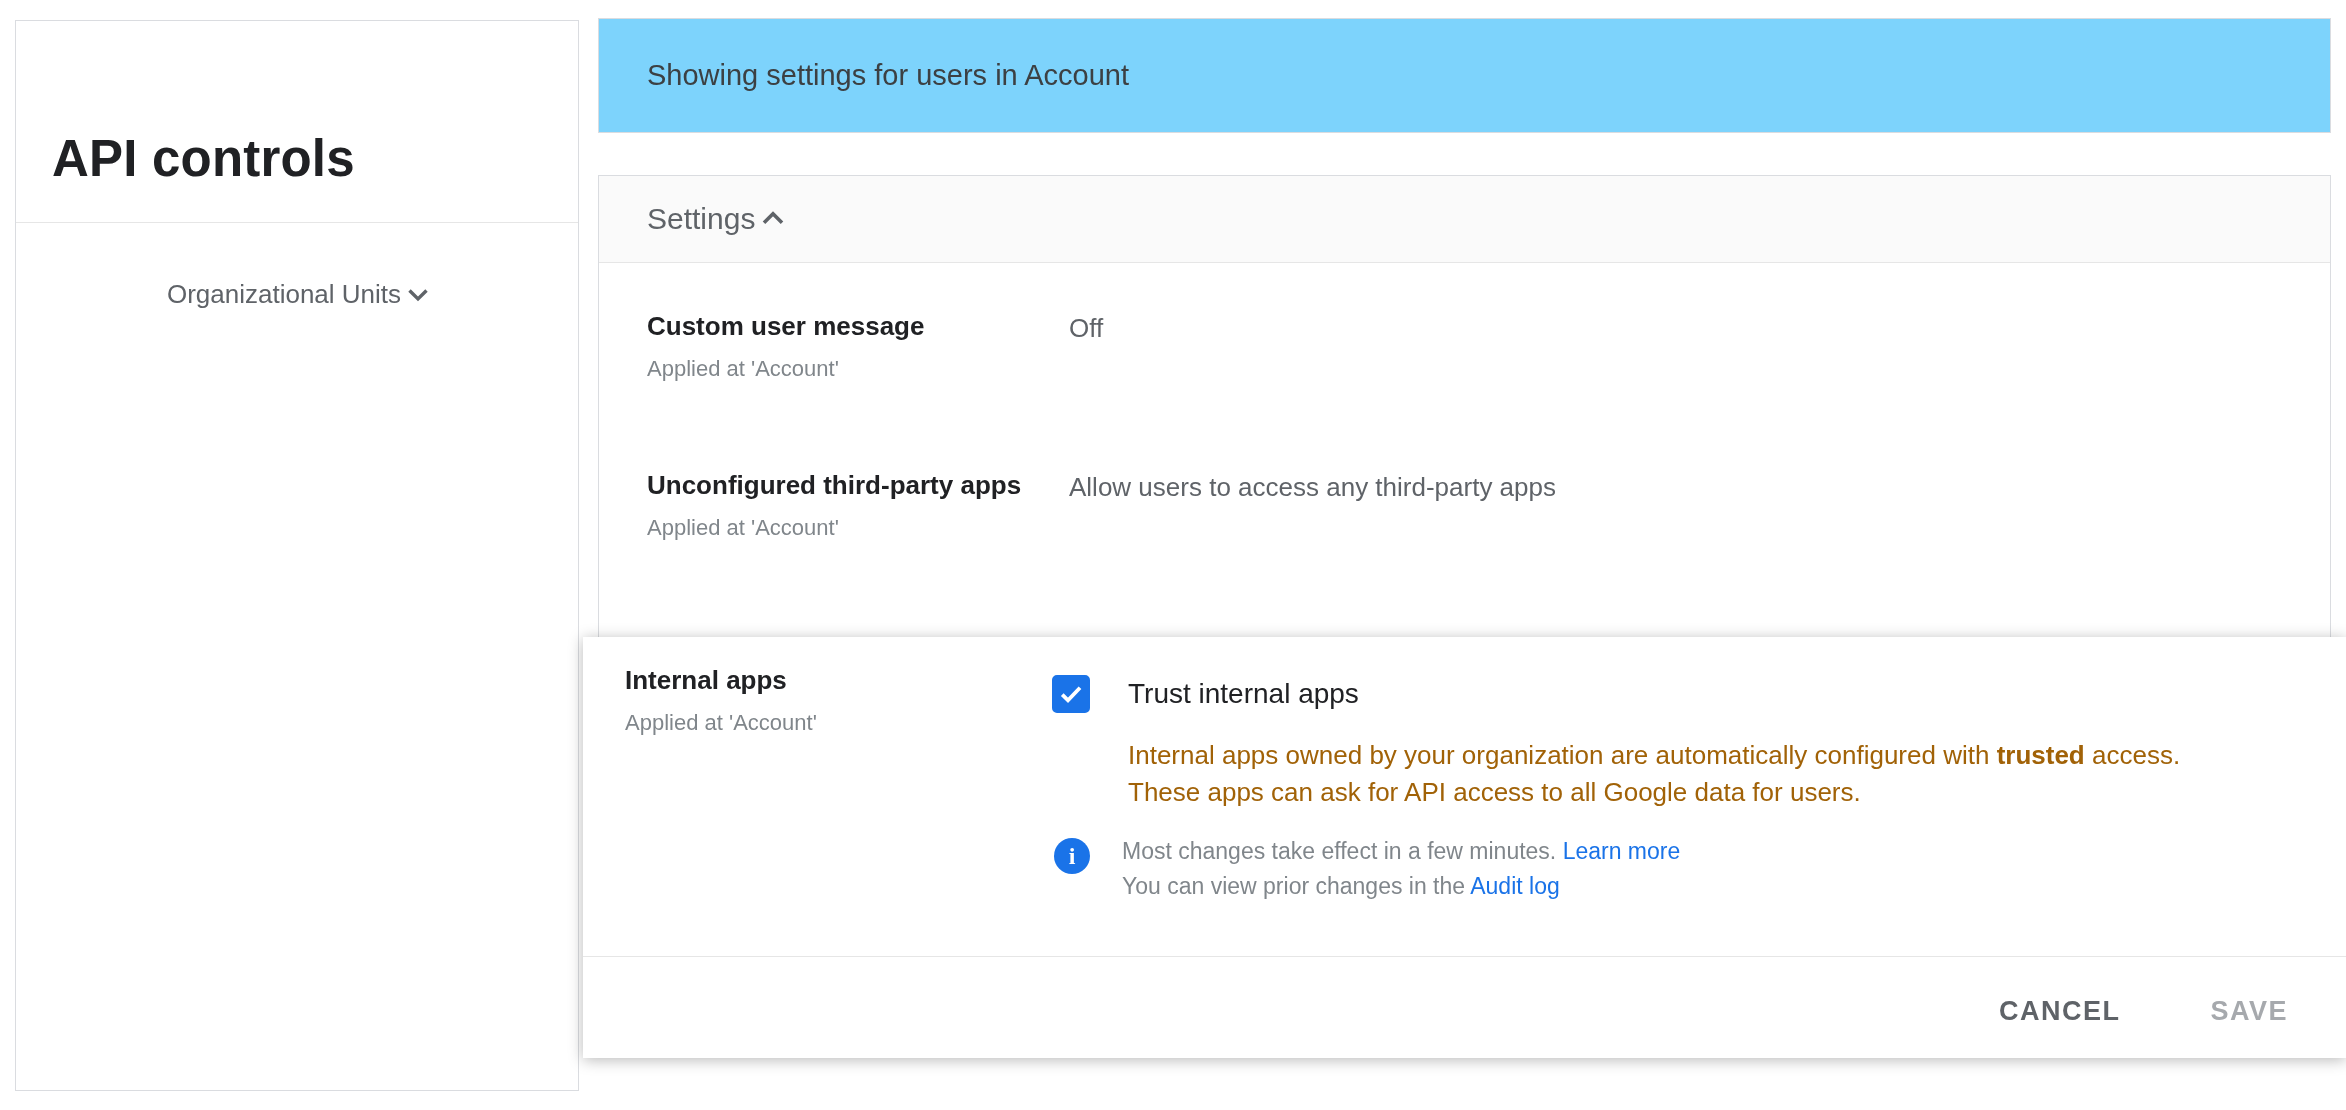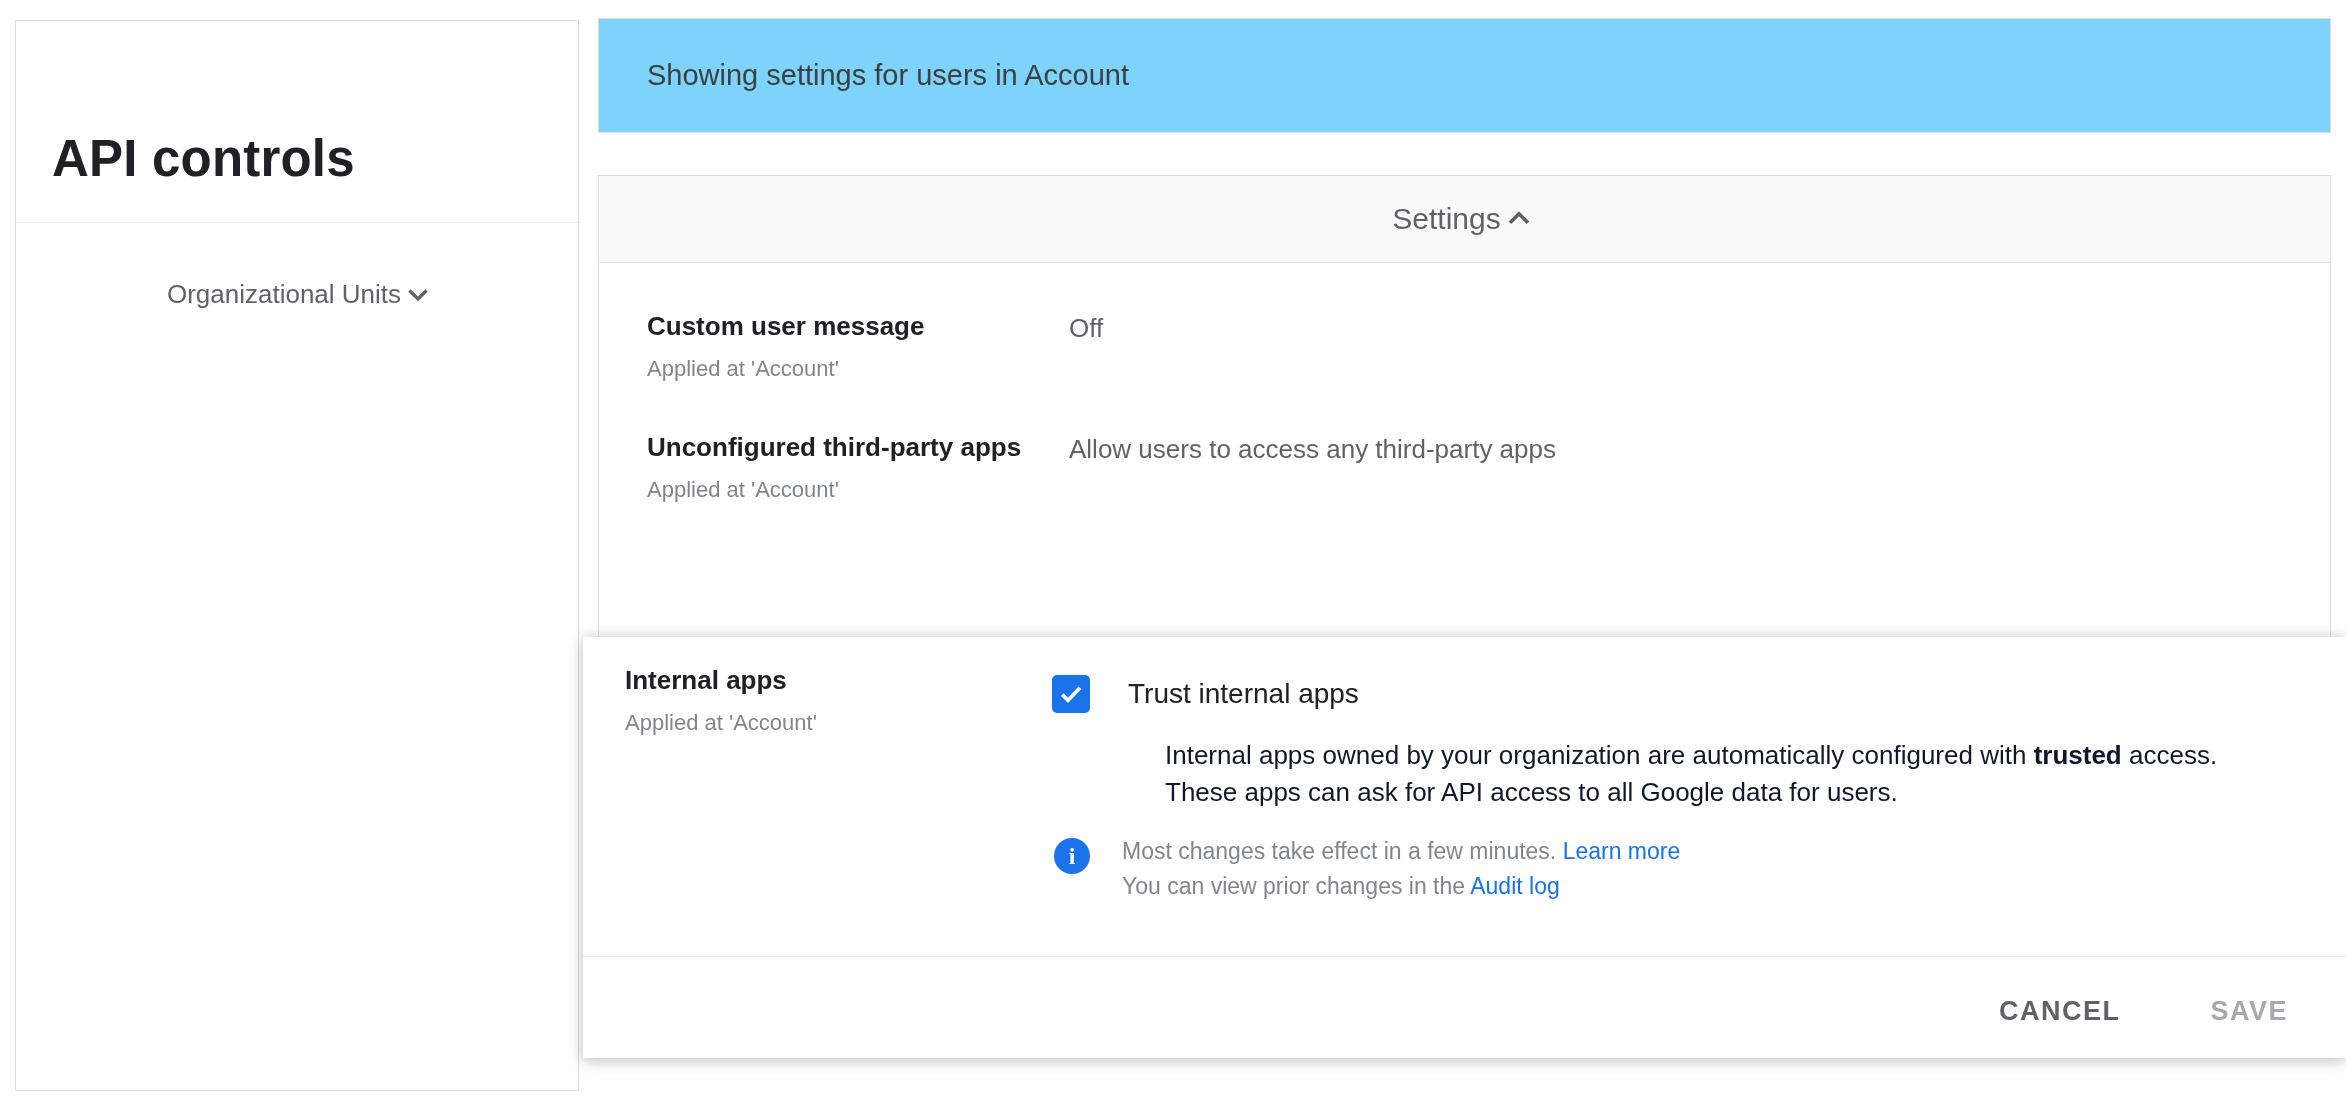--- a/index.html
+++ b/index.html
@@ -34,25 +34,25 @@
   .topbar{position:absolute;left:598px;top:18px;width:1733px;height:115px;
     background:#7dd3fc;border:1px solid var(--border);
     display:flex;align-items:center;padding-left:48px;}
   .topbar span{font-size:29px;color:#3c4043;}
 
   
   .settings-card{position:absolute;left:598px;top:175px;width:1733px;height:625px;
     background:#fff;border:1px solid var(--border);}
   .settings-header{position:relative;height:87px;background:var(--header-bg);
     border-bottom:1px solid var(--divider);display:flex;align-items:center;
-    justify-content:center;padding:0 48px;cursor:pointer;}
+    justify-content:flex-start;padding:0 48px;cursor:pointer;}
   .settings-header .title{font-size:30px;color:var(--text-secondary);}
   .srow{display:flex;align-items:flex-start;padding-left:48px;cursor:pointer;}
   .srow.first{margin-top:48px;}
-  .srow.second{margin-top:50px;}
+  .srow.second{margin-top:88px;}
   .srow .labelcol{width:422px;flex:0 0 auto;}
   .srow .labelcol .lbl{font-size:26px;font-weight:700;color:var(--text-primary);}
   .srow .labelcol .sub{font-size:22px;color:var(--text-tertiary);margin-top:14px;}
   .srow .valuecol{font-size:26px;color:var(--text-secondary);padding-top:2px;}
 
   
   .edit-card{position:absolute;left:583px;top:637px;width:1763px;height:421px;
     background:#fff;box-shadow:0 2px 14px rgba(0,0,0,0.28);}
   .edit-card .labelcol{position:absolute;left:42px;top:28px;width:400px;}
   .edit-card .labelcol .lbl{font-size:26px;font-weight:700;color:var(--text-primary);}
@@ -61,21 +61,21 @@
   .cb-row{position:absolute;left:469px;top:30px;display:flex;align-items:center;margin-top:8px;}
   .checkbox{width:38px;height:38px;border-radius:5px;border:2px solid var(--accent-blue);
     background:#fff;cursor:pointer;flex:0 0 auto;display:flex;align-items:center;
     justify-content:center;}
   .checkbox.checked{background:var(--accent-blue);}
   .checkbox svg{display:none;}
   .checkbox.checked svg{display:block;}
   .cb-row .cb-label{font-size:28px;color:var(--text-primary);margin-left:38px;cursor:pointer;}
 
   .desc{position:absolute;left:545px;top:100px;width:1150px;font-size:26px;
-    line-height:37px;color:#0f172a;margin-left:37px;}
+    line-height:37px;color:#a16207;}
   .desc b{font-weight:700;}
 
   .note{position:absolute;left:471px;top:197px;display:flex;align-items:flex-start;}
   .info-icon{width:36px;height:36px;border-radius:50%;background:var(--accent-blue);
     color:#fff;font-size:24px;font-weight:700;display:flex;align-items:center;
     justify-content:center;flex:0 0 auto;margin-top:4px;font-family:"Liberation Serif","DejaVu Serif",serif;}
   .note-text{margin-left:32px;font-size:23px;line-height:35px;color:var(--text-tertiary);}
   .note-text a{color:var(--accent-blue);text-decoration:none;cursor:pointer;}
 
   .actions-divider{position:absolute;left:0;top:319px;width:100%;height:0;

